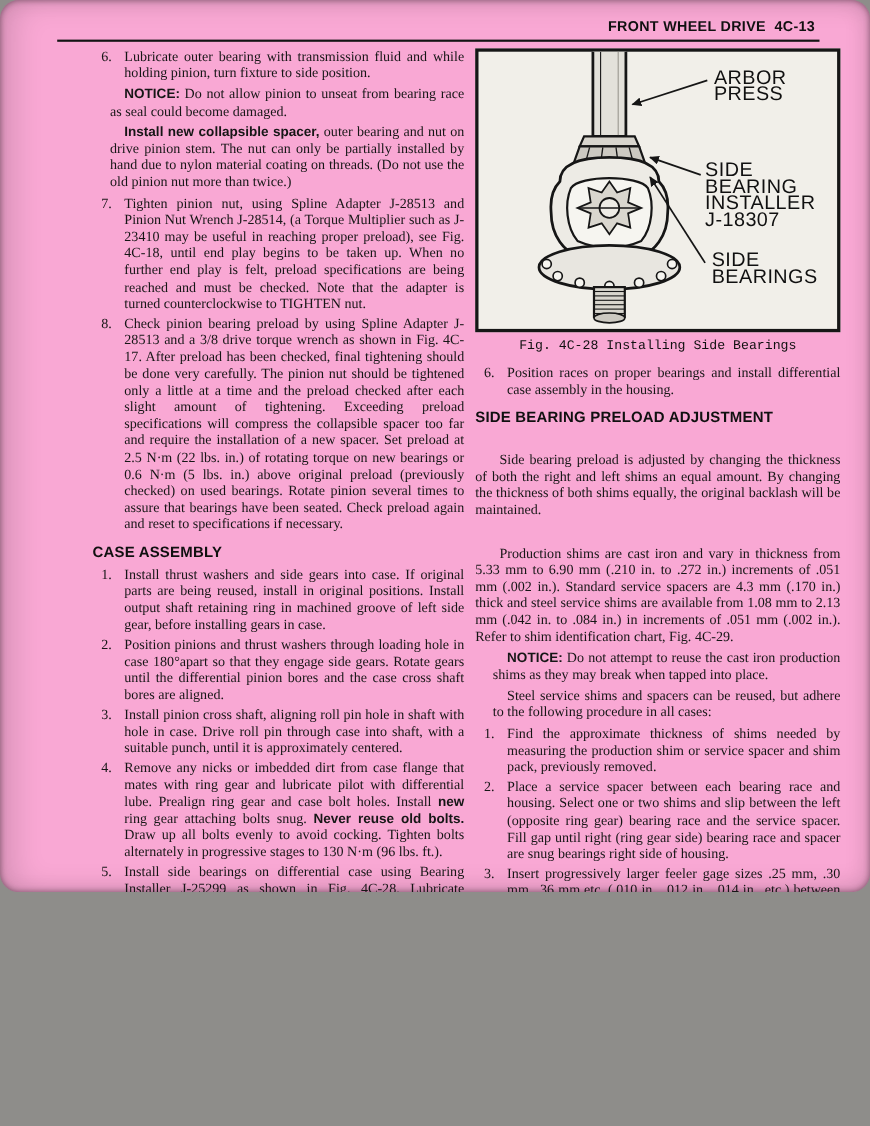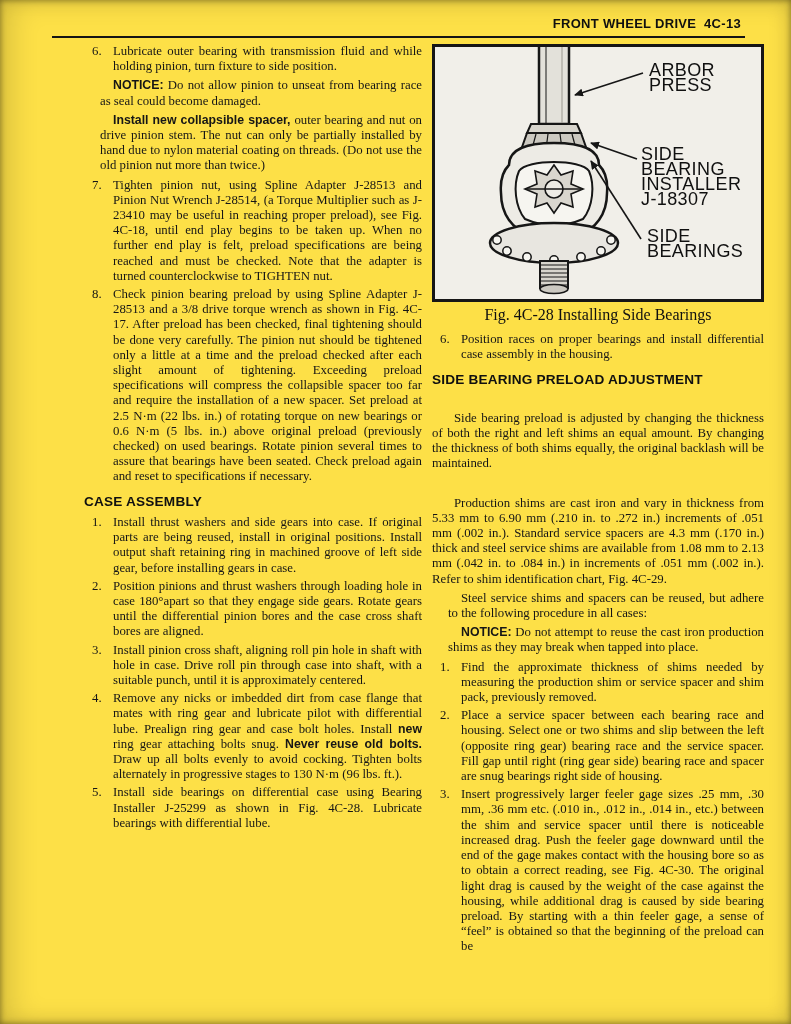--- a/index.html
+++ b/index.html
@@ -1,21 +1,22 @@
 <!DOCTYPE html>
 <html><head>
 <meta charset="utf-8">
 <style>
   * { box-sizing: border-box; }
   html, body { margin: 0; padding: 0; }
   body { background: #8e8d8a; font-family: "Liberation Serif", serif; }
   .page {
-    width: 791px; height: 1024px; margin: 0 auto; position: relative;
-    background: #fde047; color: #161616; overflow: hidden;
+    width: 791px; height: 811px; margin: 0 auto; position: relative;
+    background: #f9a8d4; color: #161616; overflow: hidden;
     box-shadow: inset 0 0 6px rgba(0,0,0,.45), inset 12px 0 28px rgba(0,0,0,.14), inset -6px 0 18px rgba(0,0,0,.10);
+    border-radius: 17px;
   }
   .header-title {
     position: absolute; top: 16px; right: 50px;
     font-family: "Liberation Sans", sans-serif; font-weight: bold;
     font-size: 13px; letter-spacing: .3px; white-space: pre; color: #101010;
   }
   .header-rule { position: absolute; top: 36px; left: 52px; right: 46px; height: 2px; background: #141414; }
 
   .col { position: absolute; top: 44px; font-size: 12.8px; line-height: 15.2px; }
   .col-left  { left: 84px;  width: 338px; }
@@ -43,22 +44,22 @@
   .figure-box svg { position: absolute; left: 0; top: 0; }
   .fig-label {
     position: absolute; font-family: "Liberation Sans", sans-serif;
     font-size: 18px; line-height: 15px; letter-spacing: .4px;
     white-space: pre-line; color: #101010;
   }
   .lbl-arbor     { left: 214px; top: 16px; }
   .lbl-installer { left: 206px; top: 100px; }
   .lbl-bearings  { left: 212px; top: 182px; }
   .fig-caption {
-    text-align: center; font-family: Liberation Serif, serif;
-    font-size: 16px; margin: 5px 0 10px 0; color: #101010;
+    text-align: center; font-family: Liberation Mono, monospace;
+    font-size: 12px; margin: 5px 0 10px 0; color: #101010;
   }
 </style>
 </head>
 <body>
 
 <div class="page">
 
   <div class="header-title">FRONT WHEEL DRIVE  4C-13</div>
   <div class="header-rule"></div>
 
@@ -181,23 +182,23 @@
     <div class="li">
       <span class="num">6.</span>
       <div class="txt">Position races on proper bearings and install differential case assembly in the housing.</div>
     </div>
 
     <h2 class="section-heading">SIDE BEARING PRELOAD ADJUSTMENT</h2>
 
     <p class="para">Side bearing preload is adjusted by changing the thickness of both the right and left shims an equal amount. By changing the thickness of both shims equally, the original backlash will be maintained.</p>
     <p class="para">Production shims are cast iron and vary in thickness from 5.33 mm to 6.90 mm (.210 in. to .272 in.) increments of .051 mm (.002 in.). Standard service spacers are 4.3 mm (.170 in.) thick and steel service shims are available from 1.08 mm to 2.13 mm (.042 in. to .084 in.) in increments of .051 mm (.002 in.). Refer to shim identification chart, Fig. 4C-29.</p>
 
+    <p class="sub"><strong class="lead">NOTICE:</strong> <span>Do not attempt to reuse the cast iron production shims as they may break when tapped into place.</span></p>
+
     <p class="sub">Steel service shims and spacers can be reused, but adhere to the following procedure in all cases:</p>
-
-    <p class="sub"><strong class="lead">NOTICE:</strong> <span>Do not attempt to reuse the cast iron production shims as they may break when tapped into place.</span></p>
 
     <div class="li">
       <span class="num">1.</span>
       <div class="txt">Find the approximate thickness of shims needed by measuring the production shim or service spacer and shim pack, previously removed.</div>
     </div>
 
     <div class="li">
       <span class="num">2.</span>
       <div class="txt">Place a service spacer between each bearing race and housing. Select one or two shims and slip between the left (opposite ring gear) bearing race and the service spacer. Fill gap until right (ring gear side) bearing race and spacer are snug bearings right side of housing.</div>
     </div>

